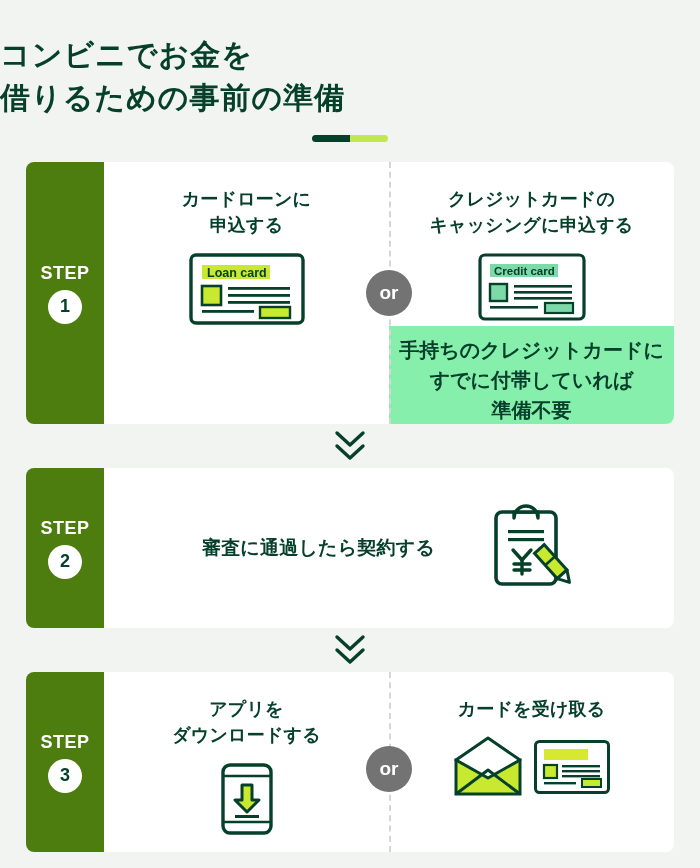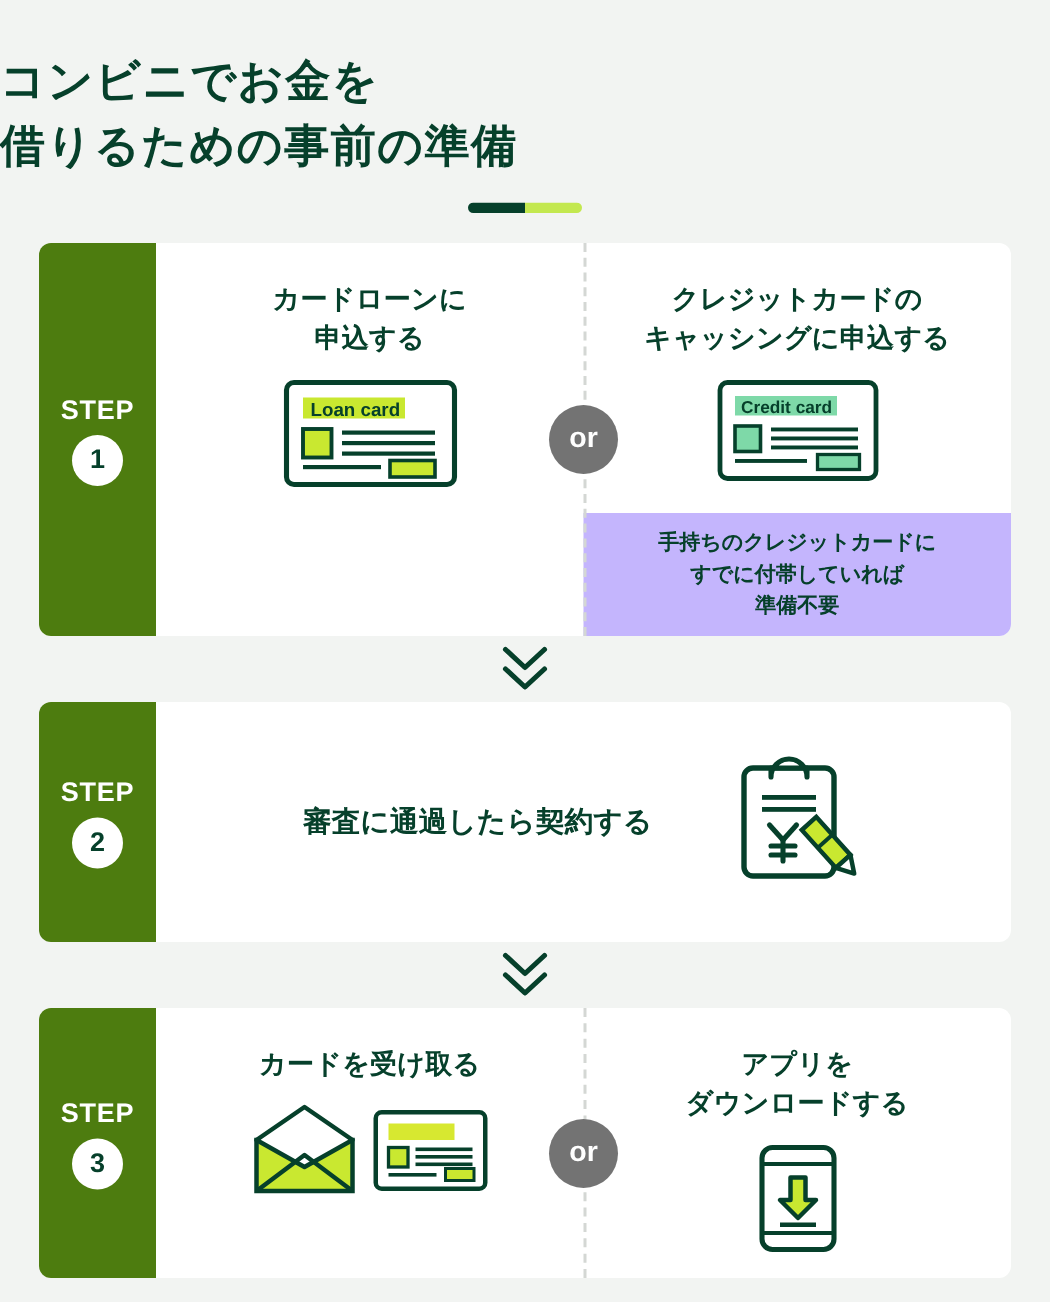--- a/index.html
+++ b/index.html
@@ -132,24 +132,24 @@
     font-size: 19px;
     font-weight: 700;
     display: flex;
     align-items: center;
     justify-content: center;
     z-index: 3;
   }
 
   
   .note-box {
-    margin-top: 20px;
-    background: #c4b5fd;
-    color: #06402b;
-    font-size: 14px;
+    margin-top: 4px;
+    background: #86efac;
+    color: #06402b;
+    font-size: 20px;
     font-weight: 700;
     line-height: 1.5;
     text-align: center;
     padding: 9px 10px 10px;
     width: 100%;
     box-sizing: border-box;
   }
 
   
   .connector {
@@ -298,52 +298,52 @@
     <div class="step-badge">
       <div class="step-word">STEP</div>
       <div class="step-num">3</div>
     </div>
     <div class="step-body">
       <div class="divider"></div>
       <div class="or-chip" style="top:54%;">or</div>
 
       <div class="col">
         <div class="col-heading">
+          <div>アプリを</div>
+          <div>ダウンロードする</div>
+        </div>
+        <div class="col-art">
+          <svg width="54" height="74" viewBox="0 0 54 74" aria-hidden="true">
+            <rect x="3" y="3" width="48" height="68" rx="7" fill="#ffffff" stroke="#06402b" stroke-width="3.4"></rect>
+            <line x1="3" y1="14" x2="51" y2="14" stroke="#06402b" stroke-width="2.6"></line>
+            <line x1="3" y1="60" x2="51" y2="60" stroke="#06402b" stroke-width="2.6"></line>
+            <polygon points="22,23 32,23 32,38 39,38 27,50 15,38 22,38" fill="#c9e830" stroke="#06402b" stroke-width="3" stroke-linejoin="round"></polygon>
+            <rect x="15" y="53" width="24" height="3" fill="#06402b"></rect>
+          </svg>
+        </div>
+      </div>
+
+      <div class="col">
+        <div class="col-heading">
           <div>カードを受け取る</div>
         </div>
         <div class="col-art">
           <svg width="70" height="62" viewBox="0 0 70 62" aria-hidden="true">
             <rect x="3" y="24" width="64" height="34" fill="#c9e830" stroke="#06402b" stroke-width="3"></rect>
             <polygon points="3,24 35,2 67,24 35,42" fill="#ffffff" stroke="#06402b" stroke-width="3" stroke-linejoin="round"></polygon>
             <polyline points="3,58 35,34 67,58" fill="none" stroke="#06402b" stroke-width="3" stroke-linejoin="round"></polyline>
           </svg>
           <svg width="78" height="56" viewBox="0 0 78 56" aria-hidden="true">
             <rect x="2.5" y="2.5" width="73" height="51" rx="4" fill="#ffffff" stroke="#06402b" stroke-width="3"></rect>
             <rect x="11" y="10" width="44" height="11" fill="#d7e830"></rect>
             <rect x="11" y="26" width="13" height="13" fill="#c9e830" stroke="#06402b" stroke-width="2.2"></rect>
             <rect x="29" y="26" width="38" height="2.4" fill="#06402b"></rect>
             <rect x="29" y="31" width="38" height="2.4" fill="#06402b"></rect>
             <rect x="29" y="36" width="38" height="2.4" fill="#06402b"></rect>
             <rect x="11" y="43" width="32" height="2.4" fill="#06402b"></rect>
             <rect x="49" y="40" width="19" height="8" fill="#c9e830" stroke="#06402b" stroke-width="2"></rect>
           </svg>
         </div>
       </div>
-
-      <div class="col">
-        <div class="col-heading">
-          <div>アプリを</div>
-          <div>ダウンロードする</div>
-        </div>
-        <div class="col-art">
-          <svg width="54" height="74" viewBox="0 0 54 74" aria-hidden="true">
-            <rect x="3" y="3" width="48" height="68" rx="7" fill="#ffffff" stroke="#06402b" stroke-width="3.4"></rect>
-            <line x1="3" y1="14" x2="51" y2="14" stroke="#06402b" stroke-width="2.6"></line>
-            <line x1="3" y1="60" x2="51" y2="60" stroke="#06402b" stroke-width="2.6"></line>
-            <polygon points="22,23 32,23 32,38 39,38 27,50 15,38 22,38" fill="#c9e830" stroke="#06402b" stroke-width="3" stroke-linejoin="round"></polygon>
-            <rect x="15" y="53" width="24" height="3" fill="#06402b"></rect>
-          </svg>
-        </div>
-      </div>
     </div>
   </div>
 
 </div>
 
 </body></html>

